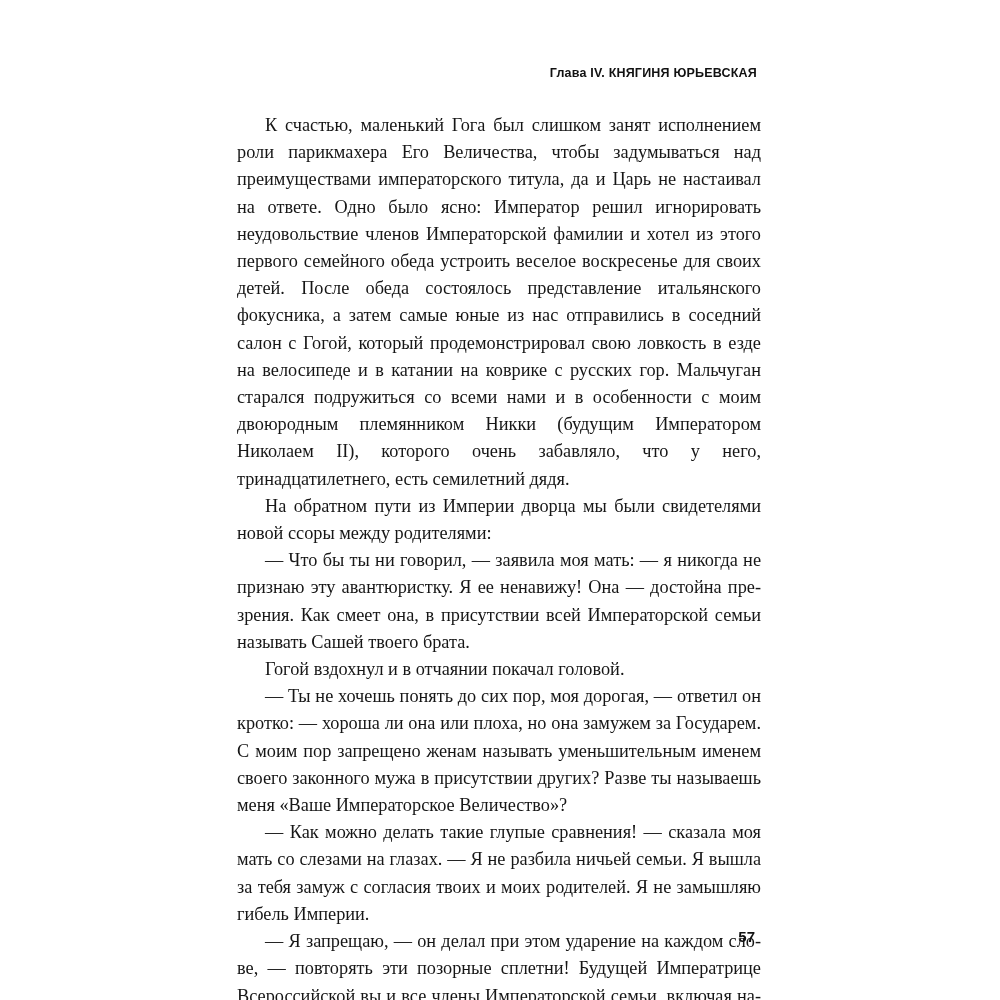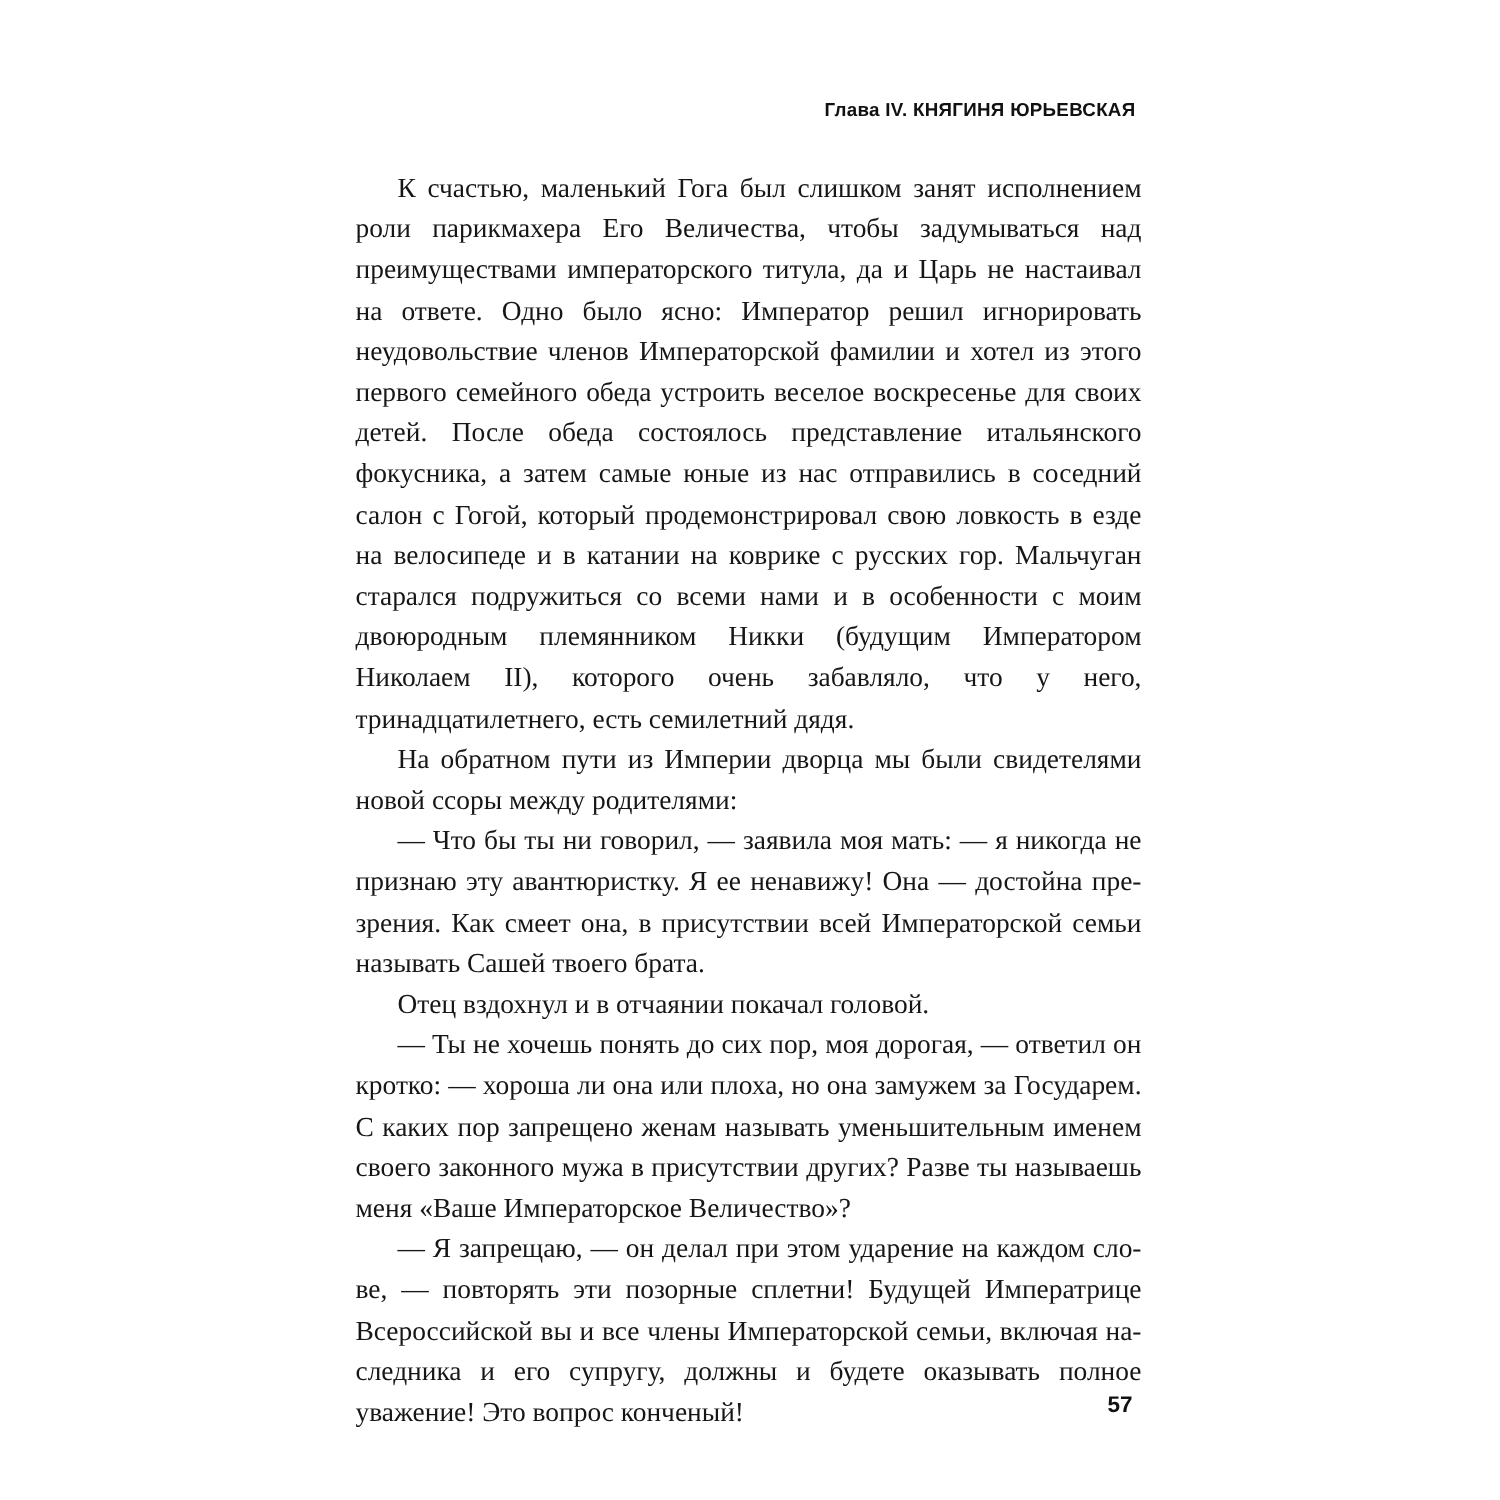--- a/index.html
+++ b/index.html
@@ -70,20 +70,21 @@
 <body>
 
 <div class="page">
 
   <div class="running-head">Глава IV. КНЯГИНЯ ЮРЬЕВСКАЯ</div>
 
   <div class="text-column">
     <p class="para">К счастью, маленький Гога был слишком занят исполнением роли парикмахера Его Величества, чтобы задумываться над преимуще­ствами императорского титула, да и Царь не настаивал на ответе. Одно было ясно: Император решил игнорировать неудовольствие членов Императорской фамилии и хотел из этого первого семейного обеда устроить веселое воскресенье для своих детей. После обеда состоялось представление итальянского фокусника, а затем самые юные из нас отправились в соседний салон с Гогой, который про­демонстрировал свою ловкость в езде на велосипеде и в катании на коврике с русских гор. Мальчуган старался подружиться со всеми нами и в особенности с моим двоюродным племянником Никки (будущим Императором Николаем II), которого очень забавляло, что у него, тринадцатилетнего, есть семилетний дядя.</p>
     <p class="para">На обратном пути из Империи дворца мы были свидетелями новой ссоры между родителями:</p>
     <p class="para">— Что бы ты ни говорил, — заявила моя мать: — я никогда не признаю эту авантюристку. Я ее ненавижу! Она — достойна пре­зрения. Как смеет она, в присутствии всей Императорской семьи называть Сашей твоего брата.</p>
-    <p class="para">Отец вздохнул и в отчаянии покачал головой.</p>
-    <p class="para">— Ты не хочешь понять до сих пор, моя дорогая, — ответил он кротко: — хороша ли она или плоха, но она замужем за Государем. С каких пор запрещено женам называть уменьшительным именем своего законного мужа в присутствии других? Разве ты называешь меня «Ваше Императорское Величество»?</p>
+    <p class="para">Гогой вздохнул и в отчаянии покачал головой.</p>
+    <p class="para">— Ты не хочешь понять до сих пор, моя дорогая, — ответил он кротко: — хороша ли она или плоха, но она замужем за Государем. С моим пор запрещено женам называть уменьшительным именем своего законного мужа в присутствии других? Разве ты называешь меня «Ваше Императорское Величество»?</p>
+    <p class="para">— Как можно делать такие глупые сравнения! — сказала моя мать со слезами на глазах. — Я не разбила ничьей семьи. Я вышла за тебя замуж с согласия твоих и моих родителей. Я не замышляю гибель Империи.</p>
     <p class="para">— Я запрещаю, — он делал при этом ударение на каждом сло­ве, — повторять эти позорные сплетни! Будущей Императрице Всероссийской вы и все члены Императорской семьи, включая на­следника и его супругу, должны и будете оказывать полное уважение! Это вопрос конченый!</p>
   </div>
 
   <div class="folio">57</div>
 
 </div>
 
 </body></html>

